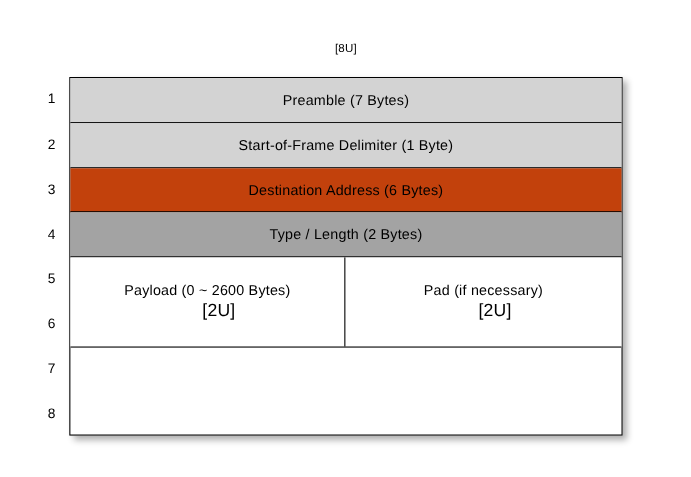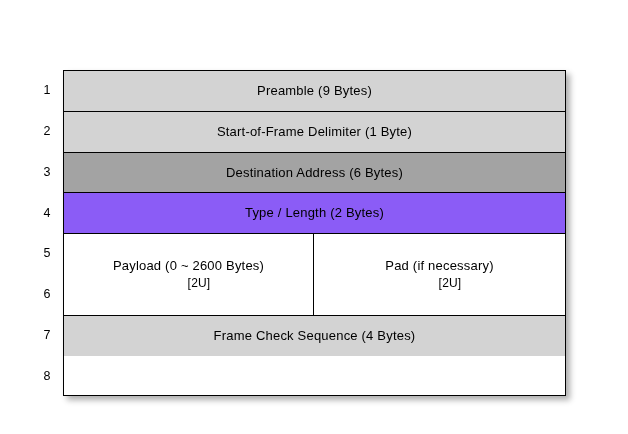--- a/index.html
+++ b/index.html
@@ -84,21 +84,21 @@
   .frame-row.last { border-bottom: none; }
 
   .cell-label {
     font-size: 13px;
     letter-spacing: 0.2px;
     text-align: center;
     line-height: 1.35;
     white-space: nowrap;
   }
   .cell-tag {
-    font-size: 12px;
+    font-size: 16px;
     letter-spacing: 0.2px;
     text-align: center;
     line-height: 1.35;
     white-space: nowrap;
     padding-left: 21px;
   }
 
   
   .frame-row.split {
     justify-content: flex-start;
@@ -115,45 +115,46 @@
   .split-cell.left {
     width: 250px;
     border-right: 1.5px solid #000000;
   }
   .split-cell.right {
     flex: 1 1 auto;
   }
 
   
   .fill-gray   { background: #d3d3d3; }
-  .fill-blue   { background: #a3a3a3; justify-content: center; }
-  .fill-yellow { background: #8b5cf6; }
+  .fill-blue   { background: #c2410c; justify-content: center; }
+  .fill-yellow { background: #a3a3a3; }
   .fill-white  { background: #ffffff; }
 </style>
 </head>
 <body>
 
 <div id="title-block">
+  <span class="title-sub">[8U]</span>
 </div>
 
 <div id="row-number-gutter">
   <div class="row-number">1</div>
   <div class="row-number">2</div>
   <div class="row-number">3</div>
   <div class="row-number">4</div>
   <div class="row-number">5</div>
   <div class="row-number">6</div>
   <div class="row-number">7</div>
   <div class="row-number">8</div>
 </div>
 
 <div id="frame-table">
 
   <div class="frame-row single fill-gray">
-    <span class="cell-label">Preamble (9 Bytes)</span>
+    <span class="cell-label">Preamble (7 Bytes)</span>
   </div>
 
   <div class="frame-row single fill-gray">
     <span class="cell-label">Start-of-Frame Delimiter (1 Byte)</span>
   </div>
 
   <div class="frame-row single fill-blue">
     <span class="cell-label">Destination Address (6 Bytes)</span>
   </div>
 
@@ -166,17 +167,14 @@
     <div class="split-cell left">
       <span class="cell-label">Payload (0 ~ 2600 Bytes)</span>
       <span class="cell-tag">[2U]</span>
     </div>
     <div class="split-cell right">
       <span class="cell-label">Pad (if necessary)</span>
       <span class="cell-tag">[2U]</span>
     </div>
   </div>
 
-  <div class="frame-row single last fill-gray">
-    <span class="cell-label">Frame Check Sequence (4 Bytes)</span>
-  </div>
 
 </div>
 
 </body></html>

